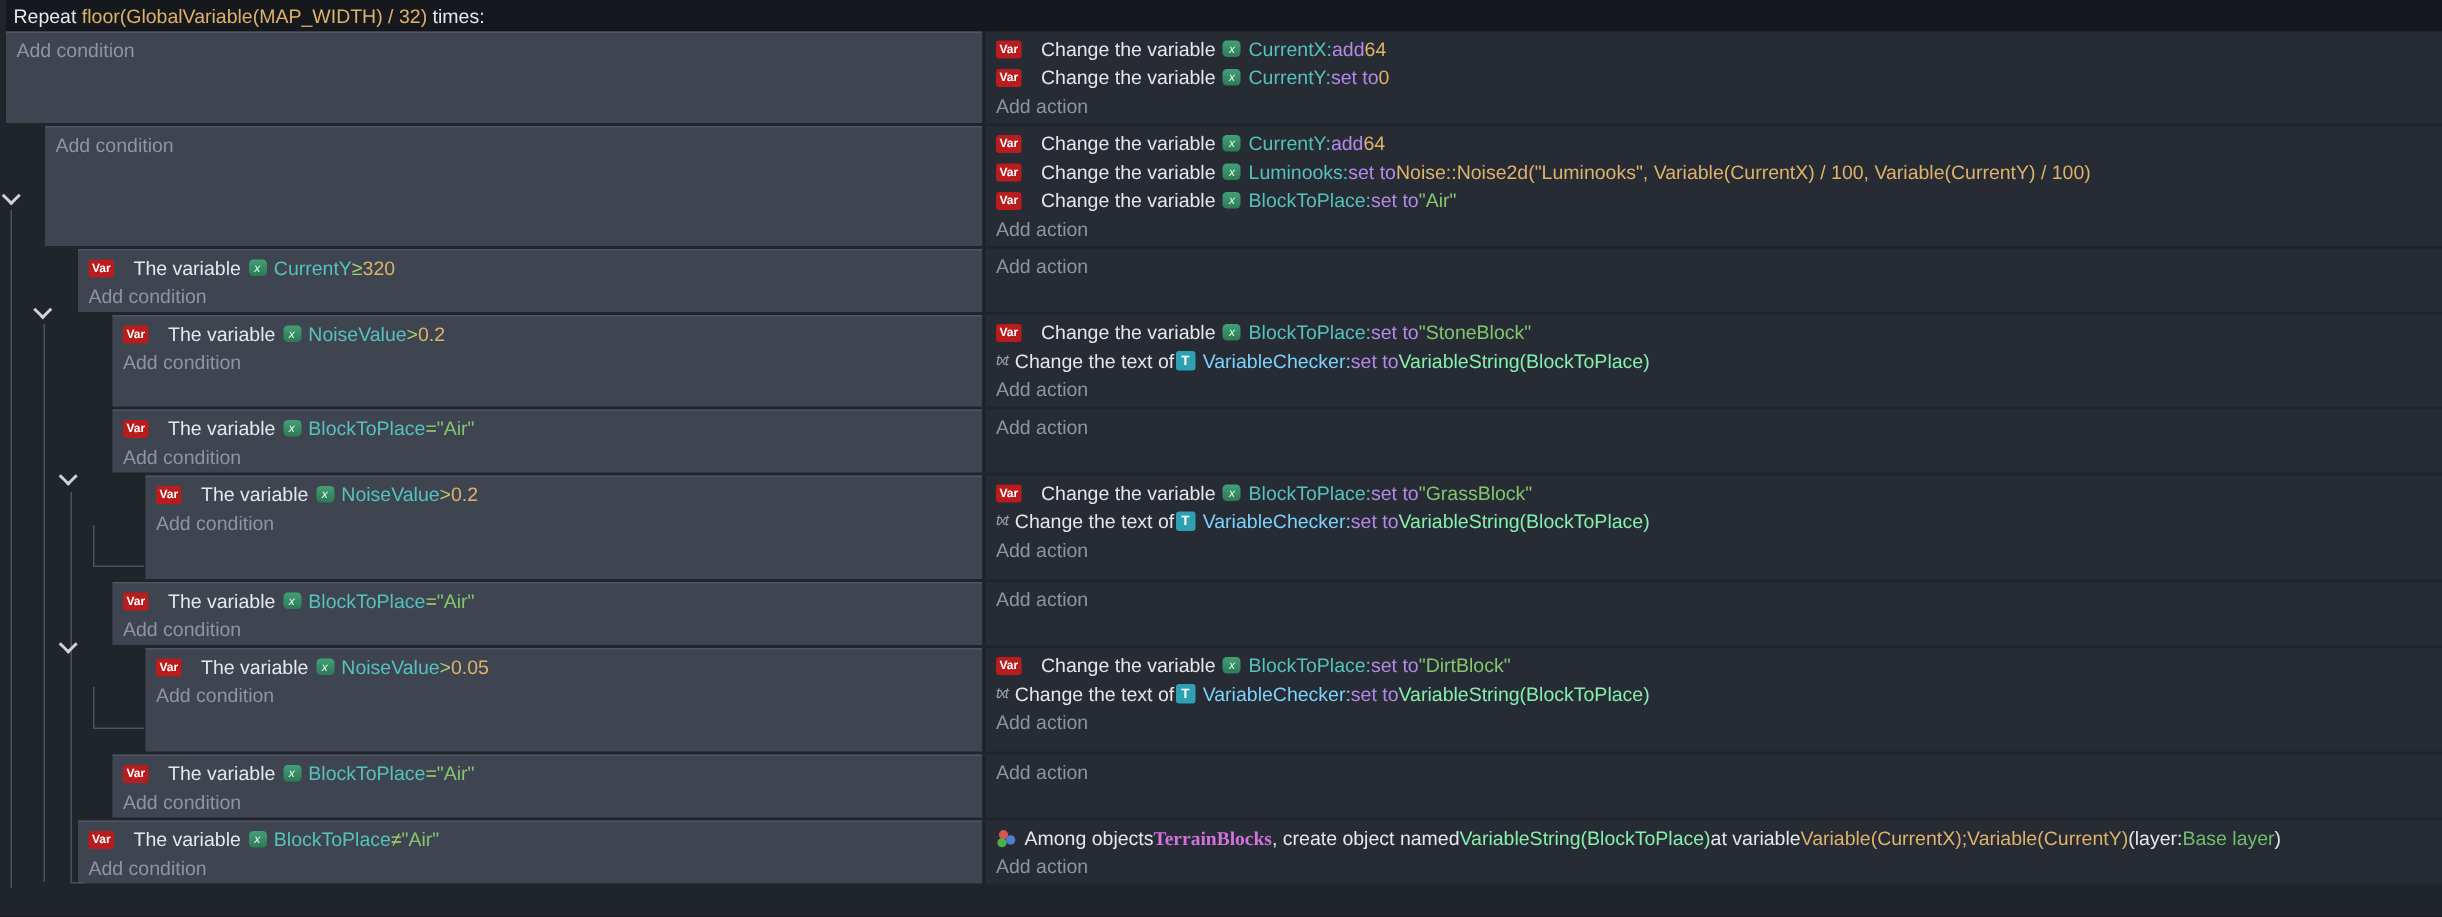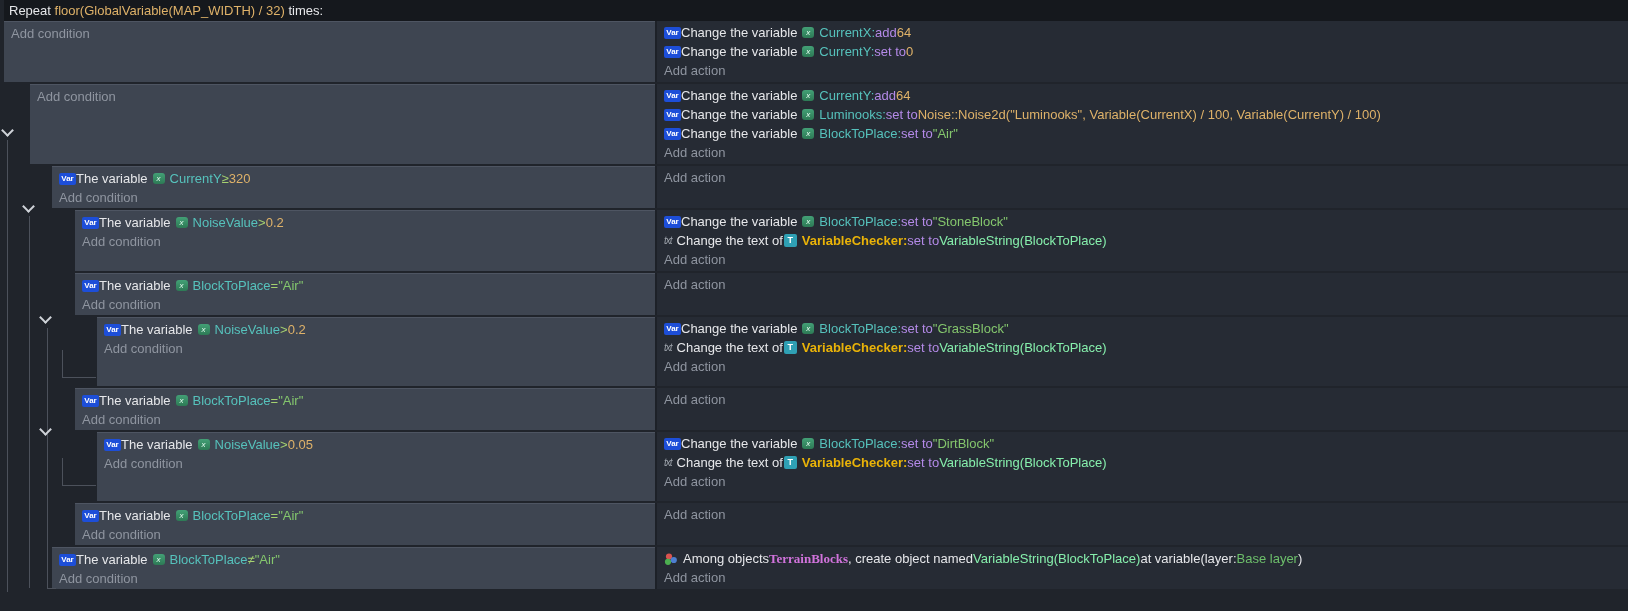--- a/index.html
+++ b/index.html
@@ -10,24 +10,24 @@
   }
   .band{margin-bottom:2px;}
   .ev-header{height:21px;line-height:21px;background:#15181d;padding-left:5px;white-space:nowrap;overflow:hidden;}
   .ev-body{display:flex;align-items:stretch;}
   .conds{background:#3e4551;border-top:1px solid #4e5562;box-sizing:border-box;padding-top:2px;overflow:hidden;}
   .acts{flex:1;background:#262b34;border-left:2px solid #1d2128;padding-top:2px;overflow:hidden;}
   .row{height:19px;line-height:19px;padding-left:7px;white-space:nowrap;display:flex;align-items:center;overflow:hidden;}
   .ph{color:#8f95a0;}
   .c-plain{color:#e6e7ea;} .c-expr{color:#dfb269;} .c-var{color:#56c2bc;}
   .c-op{color:#b48ae8;text-align:center;} .c-cmp{color:#a5d16f;} .c-str{color:#84c66d;}
-  .c-fn{color:#86efac;} .c-obj{color:#eab308;font-weight:bold;}
+  .c-fn{color:#86efac;} .c-obj{color:#7dd3fc;font-weight:normal;}
   .c-grp{color:#d173dc;font-weight:bold;font-family:Liberation Serif, serif;} .c-layer{color:#6dbf6b;}
-  .i-var{flex:0 0 auto;display:inline-block;width:17px;height:12px;background:#1d4ed8;border-radius:2px;
-    color:#fff;font-size:8px;line-height:12px;text-align:center;font-weight:bold;margin-right:0;}
+  .i-var{flex:0 0 auto;display:inline-block;width:17px;height:12px;background:#b91c1c;border-radius:2px;
+    color:#fff;font-size:8px;line-height:12px;text-align:center;font-weight:bold;margin-right:13px;}
   .i-vg{flex:0 0 auto;display:inline-block;width:12px;height:11px;background:linear-gradient(#43a076,#2d7a55);
     border-radius:3px;color:#e8fff3;font-size:8px;line-height:11px;text-align:center;font-style:italic;margin:0 5px 0 5px;}
   .i-txt{flex:0 0 auto;font-style:italic;color:#9aa0a8;font-size:10px;letter-spacing:-1px;margin-right:5px;}
   .i-objT{flex:0 0 auto;display:inline-block;width:13px;height:13px;background:#2fa0b4;border-radius:2px;
     color:#fff;font-size:9px;line-height:13px;text-align:center;font-weight:bold;margin:0 5px 0 1px;}
   .i-create{flex:0 0 auto;display:inline-block;width:14px;height:14px;margin-right:5px;}
   .chev{position:absolute;width:7px;height:7px;border-right:2px solid #cfd3d9;border-bottom:2px solid #cfd3d9;
     transform:rotate(45deg);z-index:3;}
   .tline{position:absolute;background:#4c515b;z-index:2;}
 </style>
@@ -302,20 +302,21 @@
             <span class="i-create"><svg width="14" height="14" viewBox="0 0 14 14">
                 <circle cx="5" cy="4.5" r="3.1" fill="#d9534f"></circle>
                 <circle cx="4" cy="9.8" r="3.1" fill="#4caf50"></circle>
                 <circle cx="9.8" cy="8" r="3.1" fill="#4d7fd0"></circle>
               </svg></span>
             <span class="c-plain">Among objects </span>
             <span class="c-grp">TerrainBlocks</span>
             <span class="c-plain">, create object named </span>
             <span class="c-fn">VariableString(BlockToPlace)</span>
             <span class="c-plain"> at variable </span>
+            <span class="c-expr">Variable(CurrentX);Variable(CurrentY)</span>
             <span class="c-plain"> (layer: </span>
             <span class="c-layer">Base layer</span>
             <span class="c-plain">)</span>
           </div>
           <div class="row ph">Add action</div>
         </div>
       </div>
     </div>
   </div>
 

